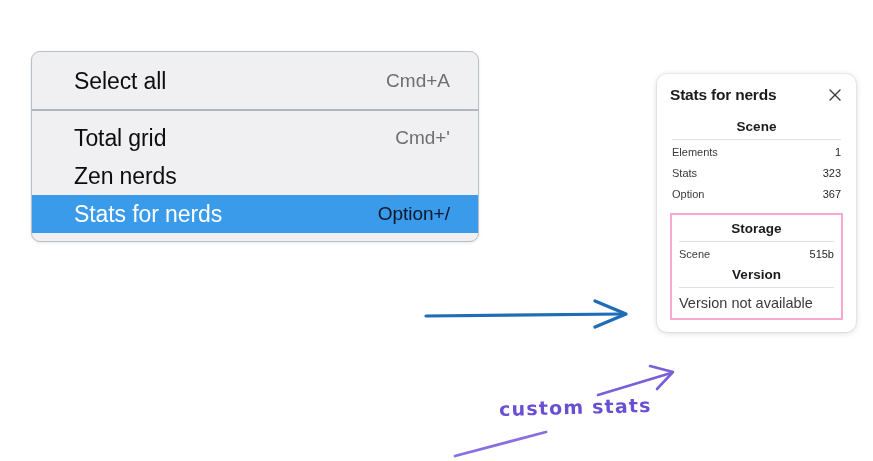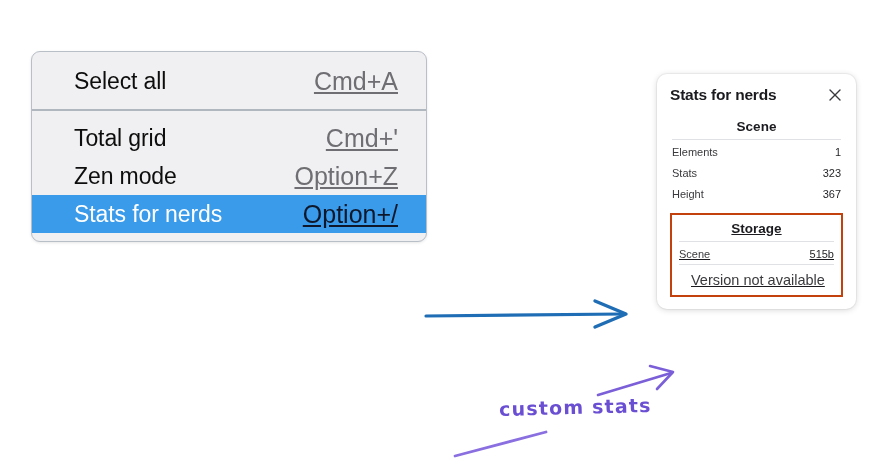--- a/index.html
+++ b/index.html
@@ -13,21 +13,21 @@
     background: #ffffff;
     font-family: "Liberation Sans", sans-serif;
     overflow: hidden;
   }
 
   
   #context-menu {
     position: absolute;
     left: 31px;
     top: 51px;
-    width: 396px;
+    width: 448px;
     background: #f0f0f2;
     border: 1px solid #b9bfc6;
     border-radius: 9px;
     box-shadow: 0 1px 3px rgba(0,0,0,0.10);
     overflow: hidden;
     box-sizing: border-box;
     text-align: right;
   }
   .menu-group {
     padding: 8px 0;
@@ -49,24 +49,23 @@
     box-sizing: border-box;
     cursor: default;
   }
   .menu-item .mi-label {
     font-size: 23px;
     color: #0d0d0d;
     letter-spacing: -0.1px;
     white-space: nowrap;
   }
   .menu-item .mi-shortcut {
-    font-size: 25px;
+    font-size: 19px;
     color: #6e6e73;
     white-space: nowrap;
-    text-decoration: underline;
   }
   .menu-item.selected {
     background: #3a9bea;
   }
   .menu-item.selected .mi-label {
     color: #ffffff;
   }
   .menu-item.selected .mi-shortcut {
     color: #0f172a;
   }
@@ -123,28 +122,26 @@
     font-size: 11px;
     color: #3a3a3e;
     padding: 3px 2px;
     line-height: 1.35;
   }
   .stat-row .sv { color: #27272b; }
   .plain-row {
     font-size: 14.5px;
     color: #3a3a3e;
     padding: 5px 2px 2px 2px;
-    margin-left: 12px;
   }
   
   #custom-stats-box {
-    border: 2px solid #c2410c;
+    border: 2px solid #f9a8d4;
     margin-top: 8px;
     padding: 3px 5px 5px 5px;
-    text-decoration: underline;
   }
   #custom-stats-box .section-title { padding-top: 3px; }
 
   
   #annotations {
     position: absolute;
     left: 0;
     top: 0;
     width: 873px;
     height: 461px;
@@ -176,22 +173,21 @@
   </div>
 
   <div class="menu-sep"></div>
 
   <div class="menu-group">
     <div class="menu-item">
       <span class="mi-label">Total grid</span>
       <span class="mi-shortcut">Cmd+'</span>
     </div>
     <div class="menu-item">
-      <span class="mi-label">Zen mode</span>
-      <span class="mi-shortcut">Option+Z</span>
+      <span class="mi-label">Zen nerds</span>
     </div>
     <div class="menu-item selected">
       <span class="mi-label">Stats for nerds</span>
       <span class="mi-shortcut">Option+/</span>
     </div>
   </div>
 
 </div>
 
 <div id="stats-panel">
@@ -211,37 +207,38 @@
     <div class="section-rule"></div>
     <div class="stat-row">
       <span class="sl">Elements</span>
       <span class="sv">1</span>
     </div>
     <div class="stat-row">
       <span class="sl">Stats</span>
       <span class="sv">323</span>
     </div>
     <div class="stat-row">
-      <span class="sl">Height</span>
+      <span class="sl">Option</span>
       <span class="sv">367</span>
     </div>
   </div>
 
   <div id="custom-stats-box">
 
     <div>
       <div class="section-title">Storage</div>
       <div class="section-rule"></div>
       <div class="stat-row">
         <span class="sl">Scene</span>
         <span class="sv">515b</span>
       </div>
     </div>
 
     <div>
+      <div class="section-title">Version</div>
       <div class="section-rule"></div>
       <div class="plain-row">Version not available</div>
     </div>
 
   </div>
 
 </div>
 
 <svg id="annotations" viewBox="0 0 873 461">
 

